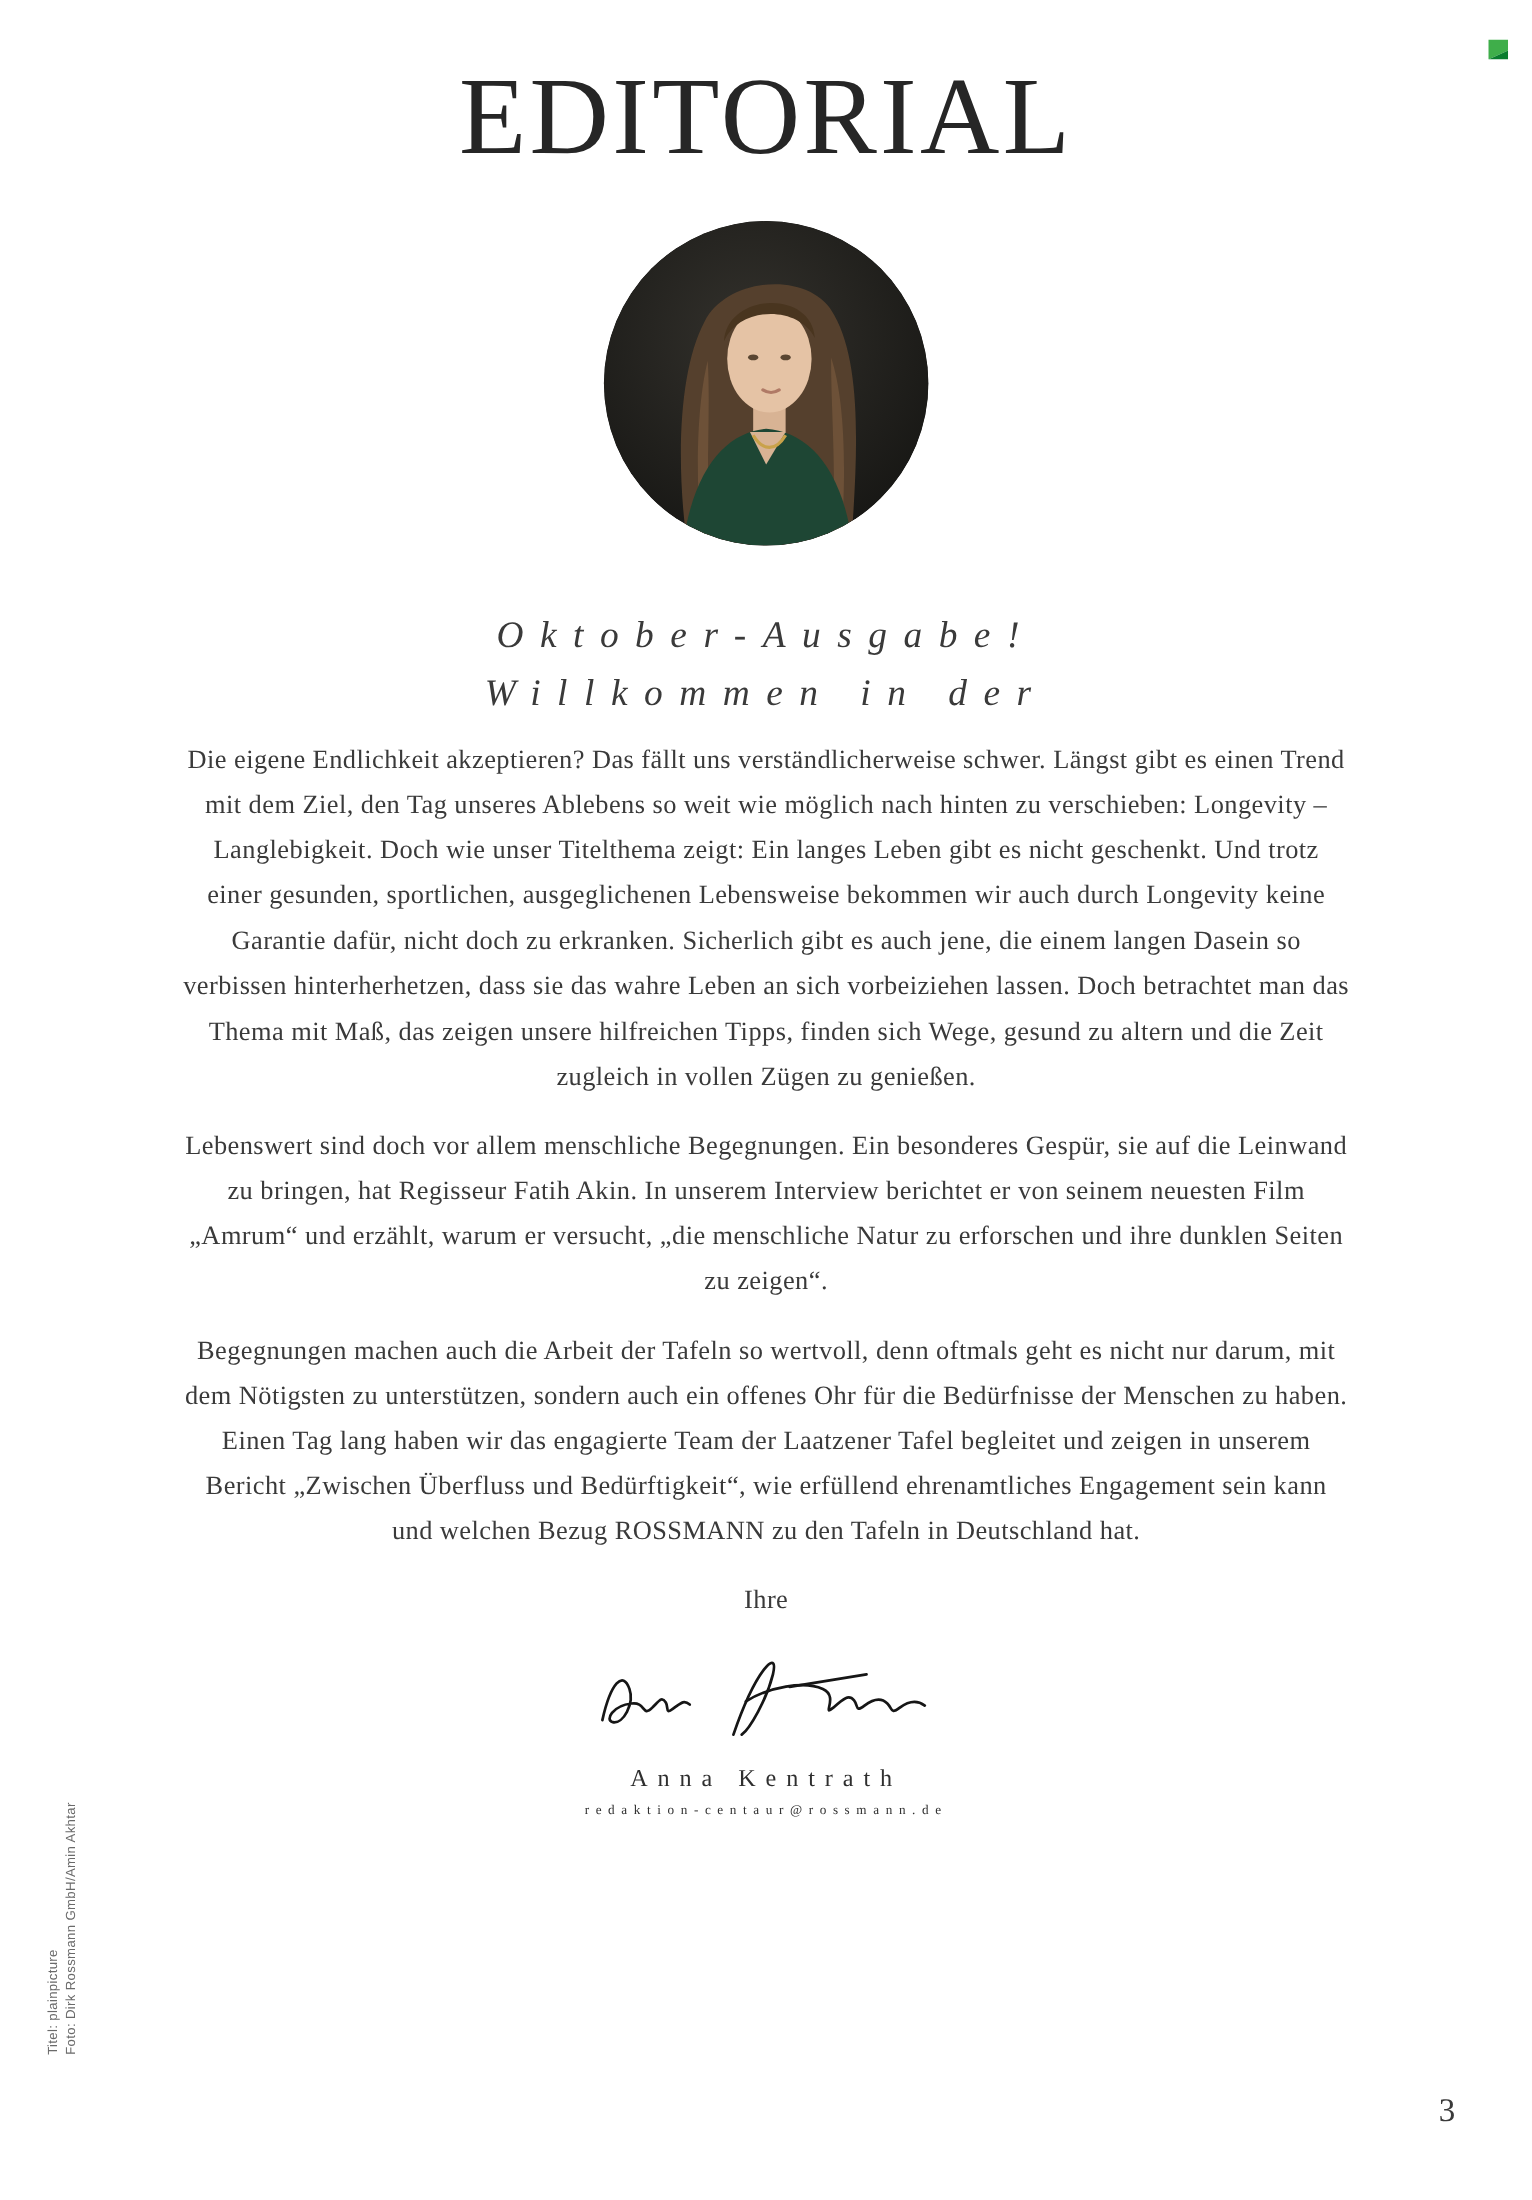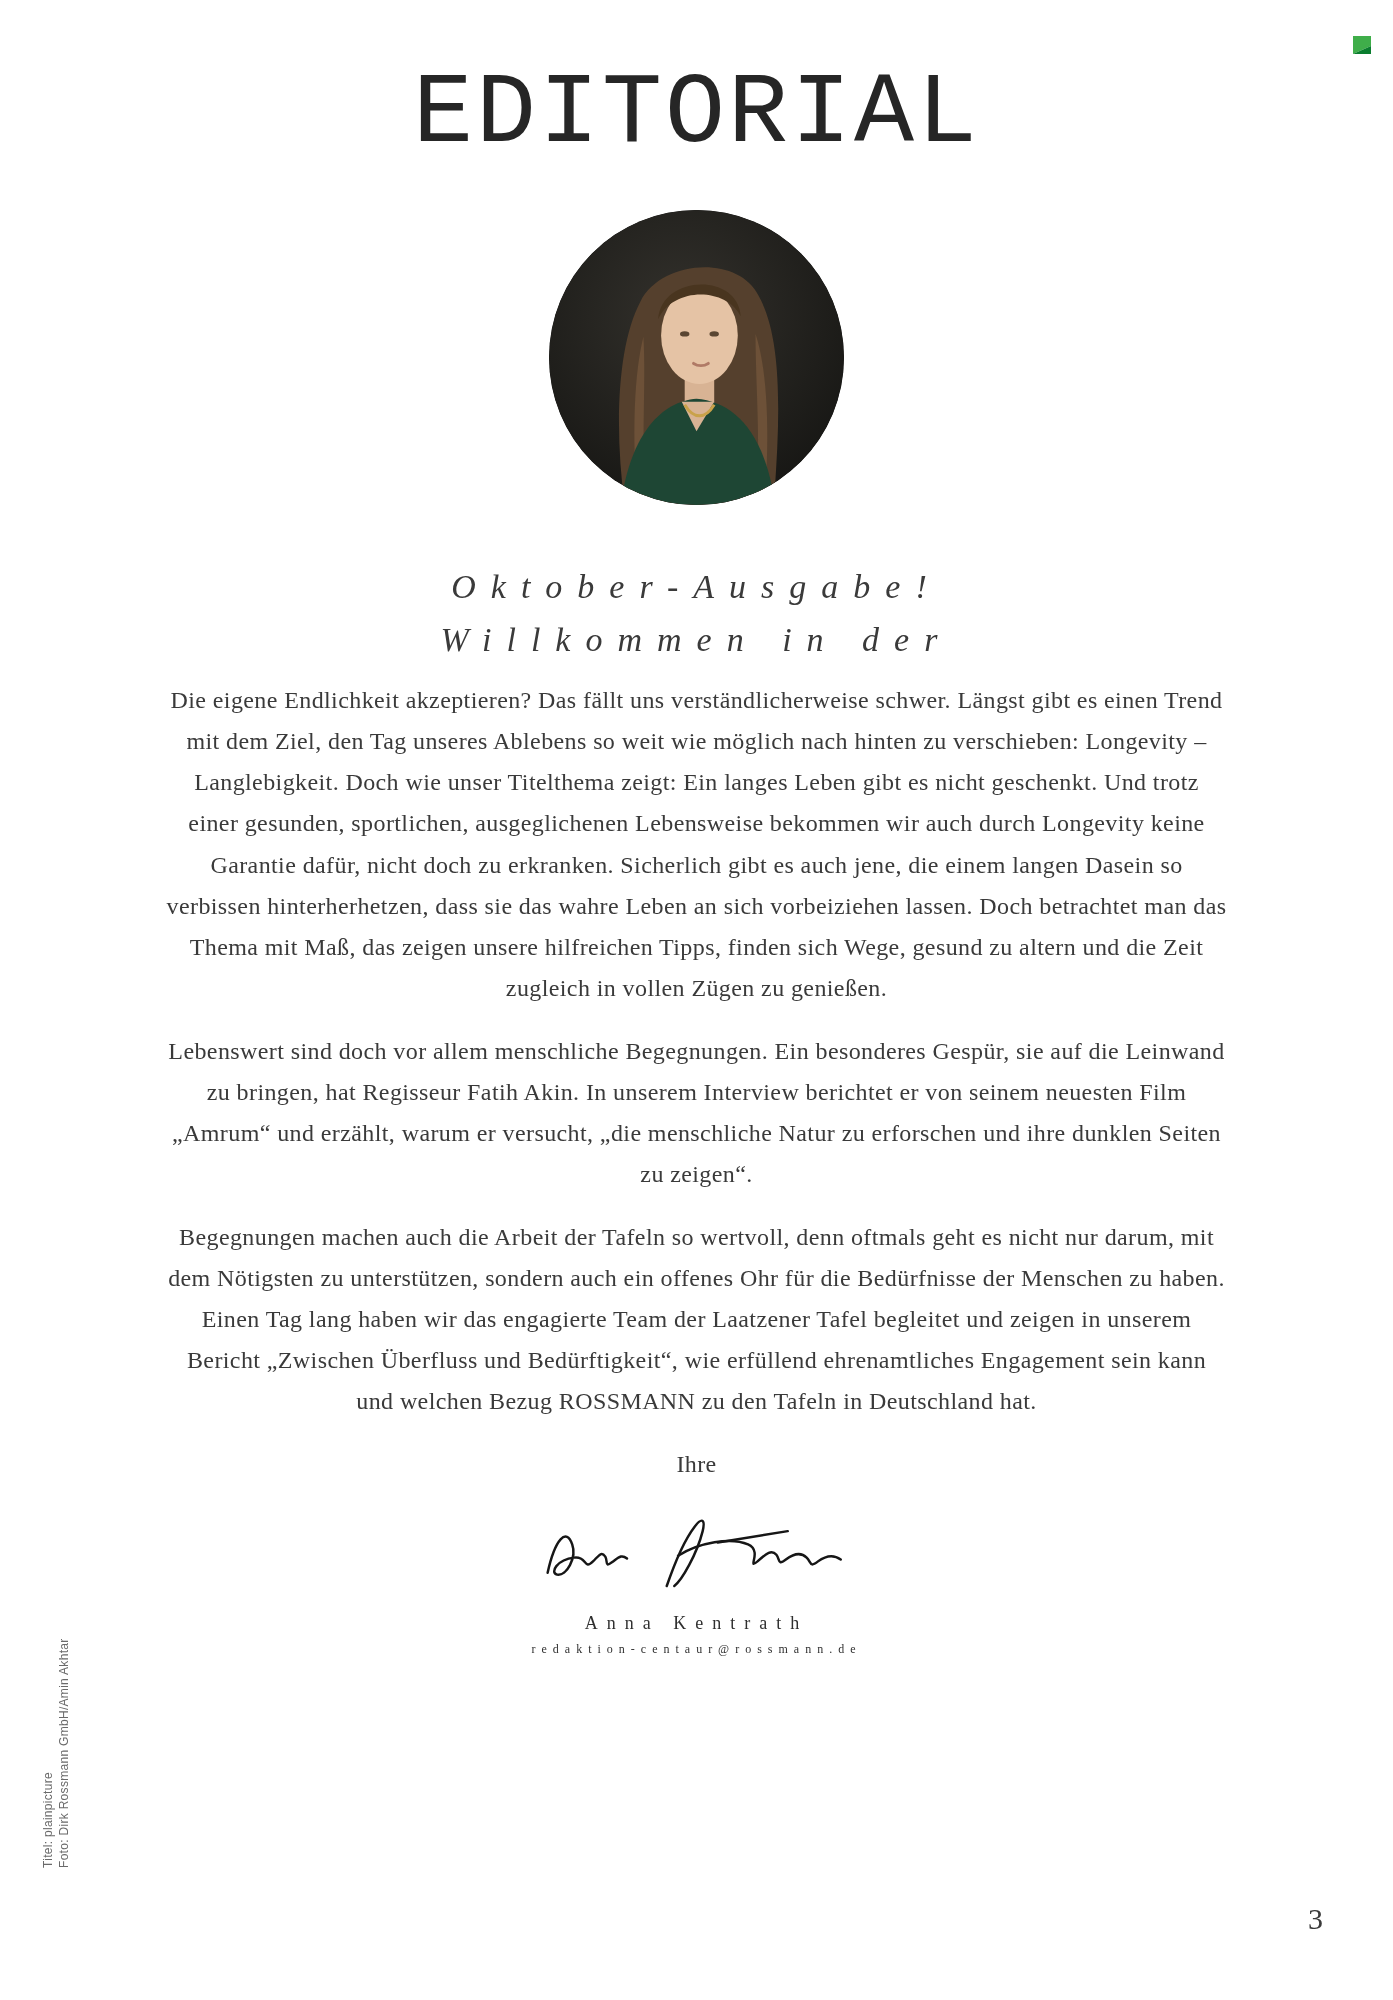--- a/index.html
+++ b/index.html
@@ -14,29 +14,28 @@
     color: #3a3a3a;
   }
   .corner-icon {
     position: absolute;
     top: 36px;
     right: 22px;
     width: 18px;
     height: 18px;
   }
   .title {
-    padding-top: 16px;
+    padding-top: 48px;
     text-align: center;
-    font-family: Liberation Mono, monospace;
+    font-family: Liberation Serif, serif;
     font-weight: 400;
     font-size: 100px;
     line-height: 1.15;
     letter-spacing: 3px;
     color: #262626;
-    margin-top: 41px;
   }
   .portrait {
     width: 295px;
     height: 295px;
     border-radius: 50%;
     overflow: hidden;
     margin: 38px auto 0 auto;
     background: #141412;
   }
   .portrait svg { display: block; width: 100%; height: 100%; }
@@ -64,21 +63,21 @@
   .closing-salutation { margin-top: 30px; }
   .signature {
     margin: 14px auto 0 auto;
     width: 330px;
     height: 104px;
   }
   .signature svg { display: block; width: 100%; height: 100%; }
   .sig-name {
     margin-top: 10px;
     text-align: center;
-    font-size: 18px;
+    font-size: 22px;
     letter-spacing: 9px;
     color: #2f2f2f;
   }
   .sig-email {
     margin-top: 8px;
     text-align: center;
     font-size: 12px;
     letter-spacing: 6px;
     color: #2f2f2f;
   }

